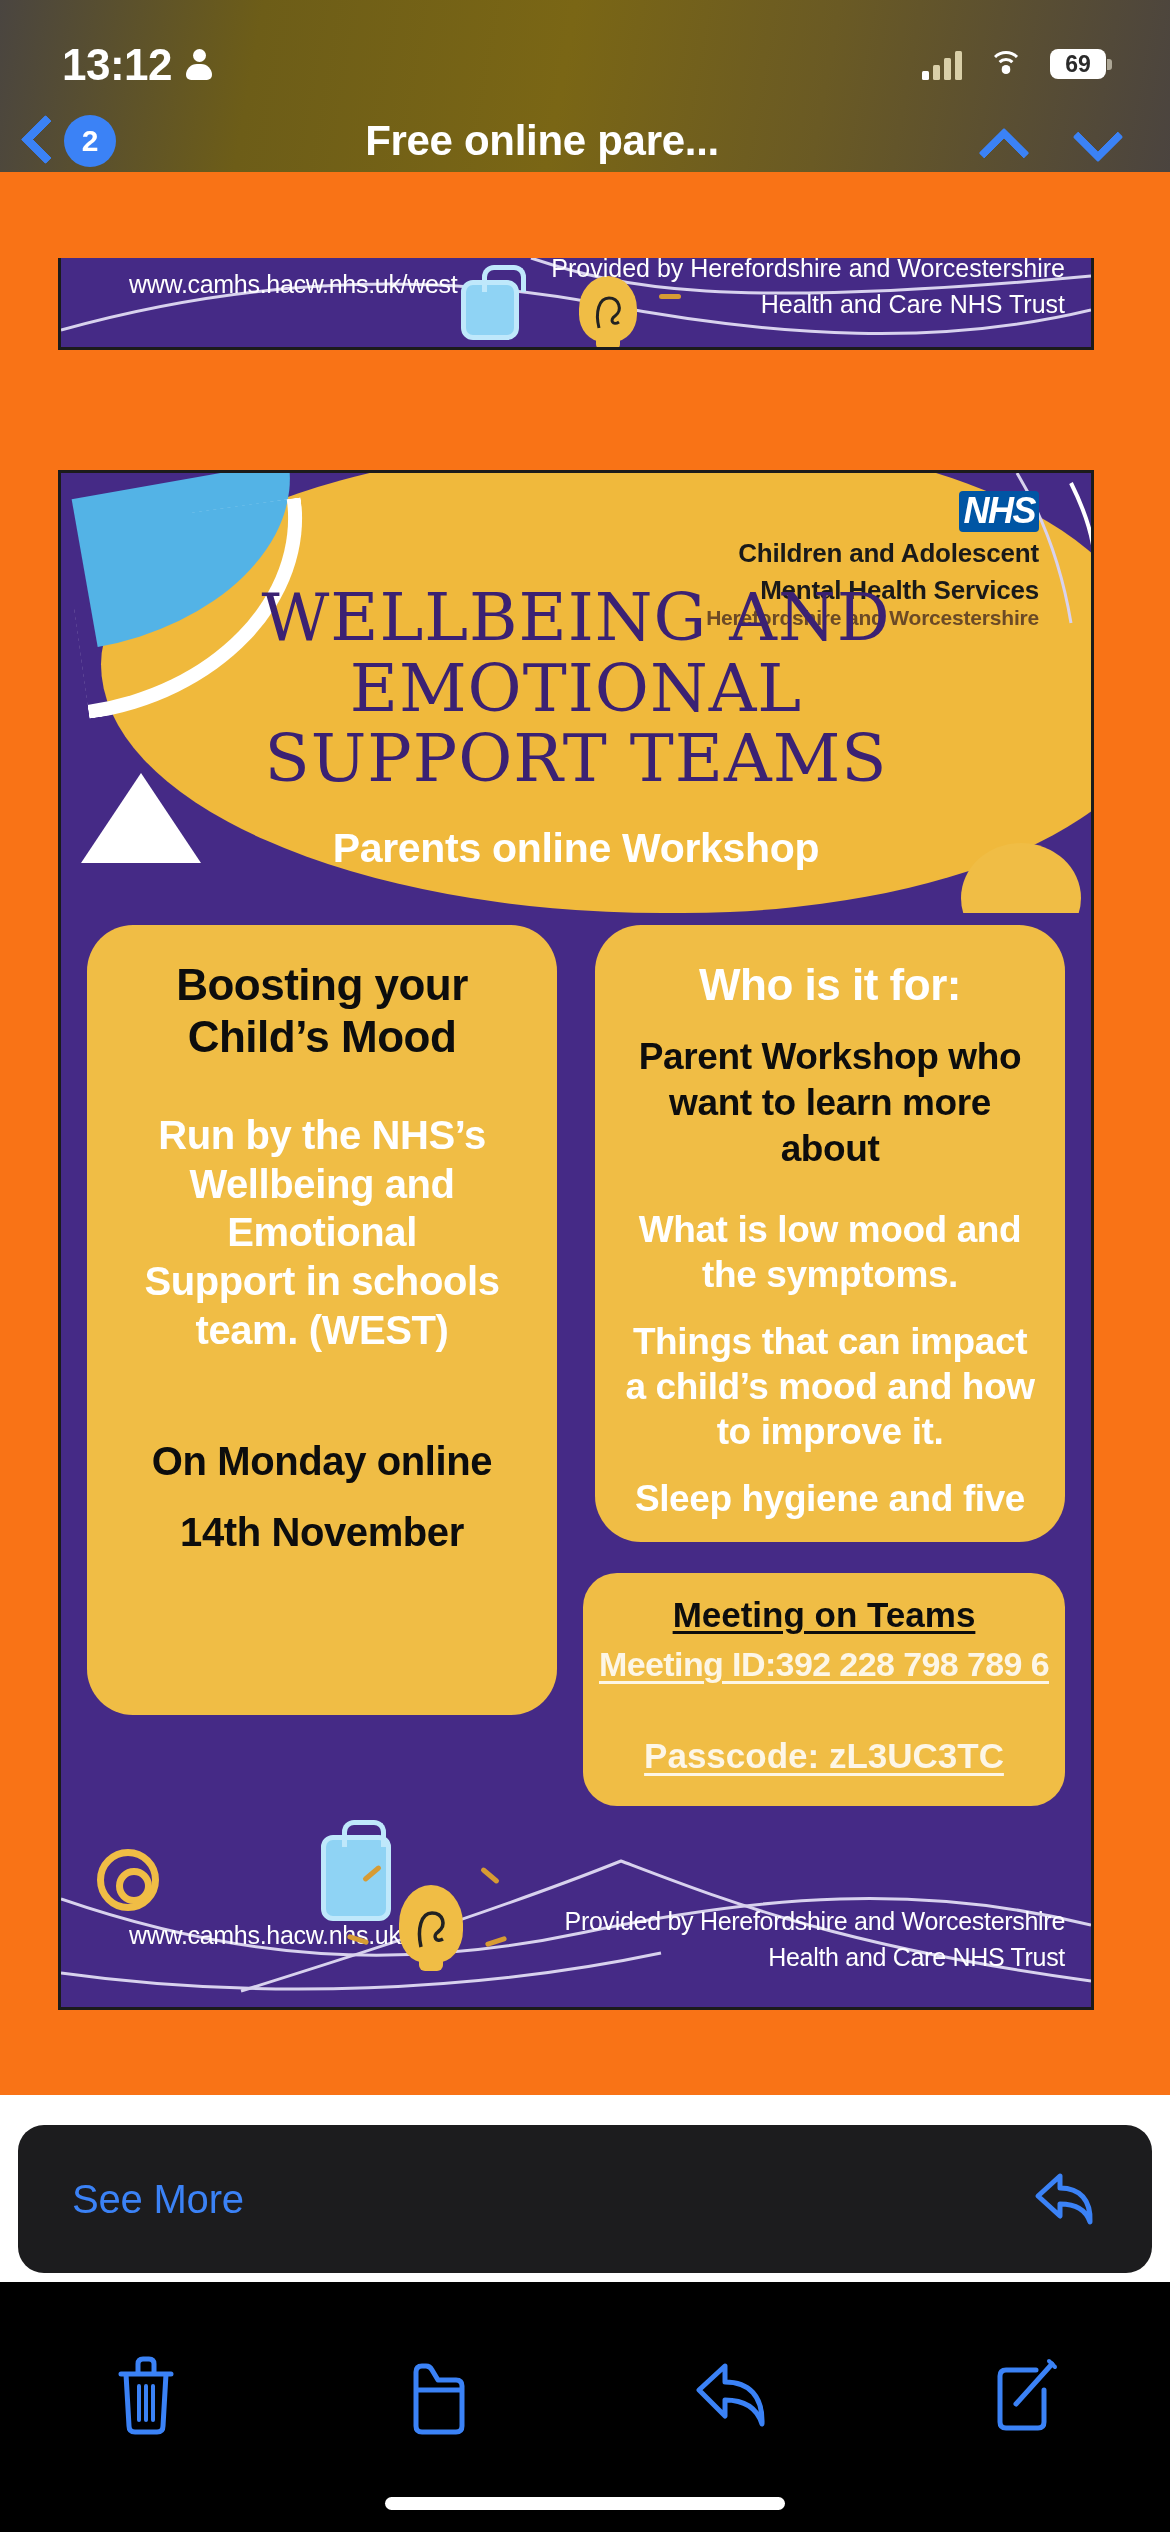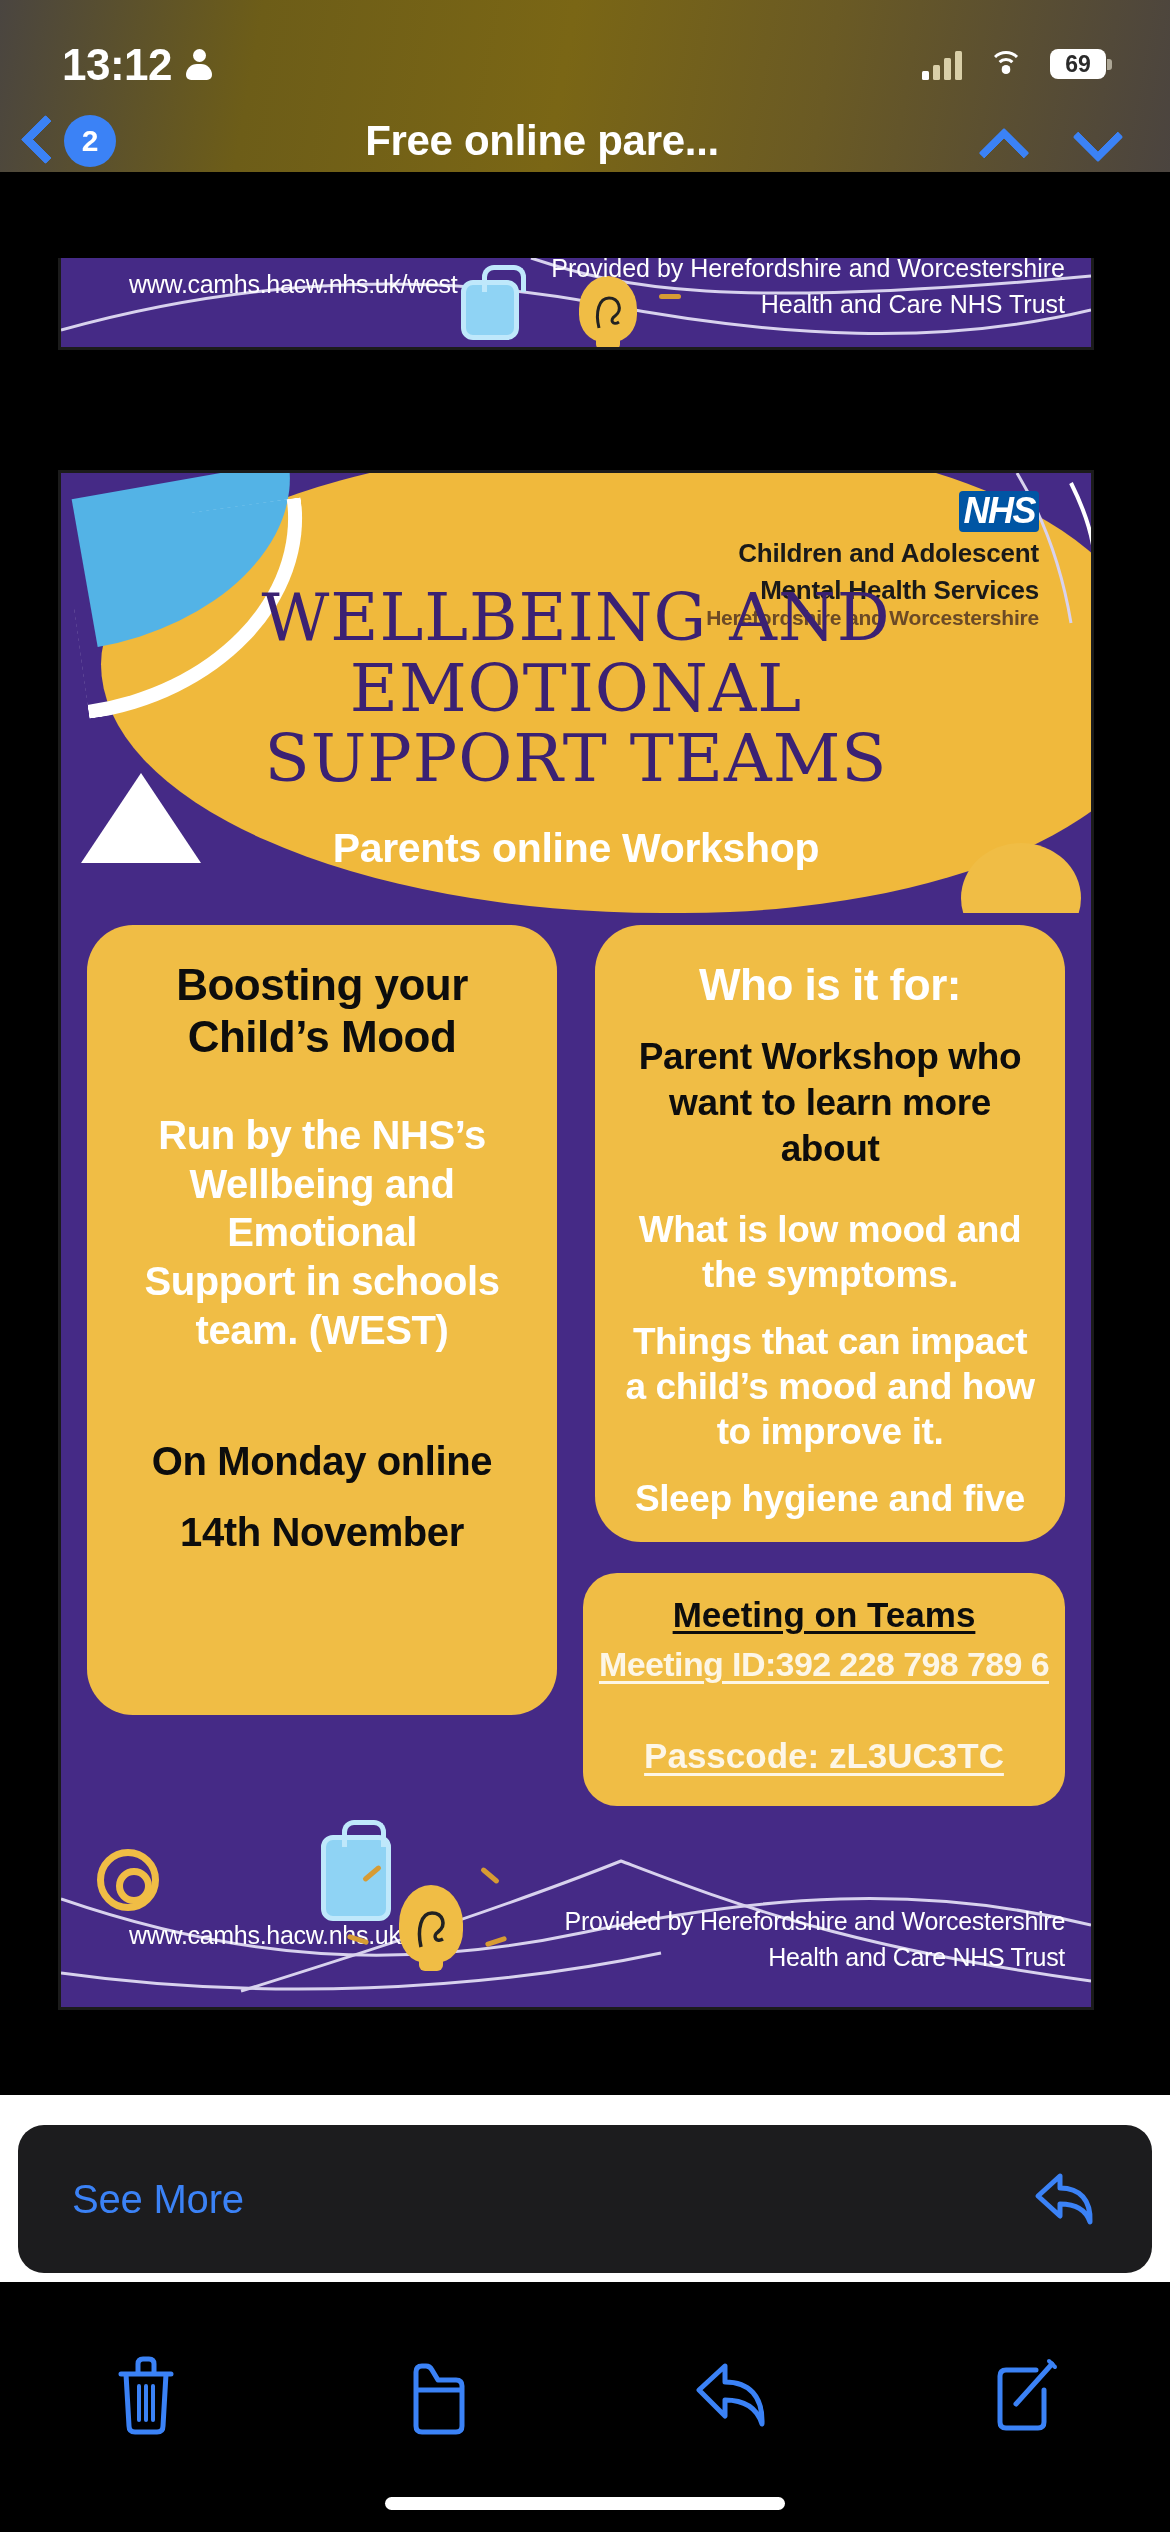--- a/index.html
+++ b/index.html
@@ -62,21 +62,21 @@
     display:flex; align-items:center; justify-content:center; font-size:30px; font-weight:600; padding:0 12px;}
   .nav-title { flex:1; text-align:center; color:#ffffff; font-size:42px; font-weight:bold; letter-spacing:-0.3px; margin-left:-10px;}
   .nav-arrows { display:flex; align-items:center; gap:48px; margin-right:52px; }
   .chev-up, .chev-dn { width:46px; height:40px; position:relative; }
   .chev-up:before{ content:""; position:absolute; left:8px; top:14px; width:28px; height:28px;
     border-left:8px solid #3b82f6; border-top:8px solid #3b82f6; transform:rotate(45deg); border-radius:2px;}
   .chev-dn:before{ content:""; position:absolute; left:8px; top:-2px; width:28px; height:28px;
     border-right:8px solid #3b82f6; border-bottom:8px solid #3b82f6; transform:rotate(45deg); border-radius:2px;}
 
   
-  .body-area { position:absolute; left:0; top:0; width:1170px; height:2095px; background:#000000; z-index:5; }
+  .body-area { position:absolute; left:0; top:0; width:1170px; height:2095px; background:#f97316; z-index:5; }
 
   
   .poster-top {
     position:absolute; left:58px; top:258px; width:1036px; height:92px;
     background:#452a86; border:3px solid #1b1b1b; border-top:none; overflow:hidden;
   }
   
   .poster {
     position:absolute; left:58px; top:470px; width:1036px; height:1540px;
     background:#452a86; border:3px solid #1b1b1b; overflow:hidden;

